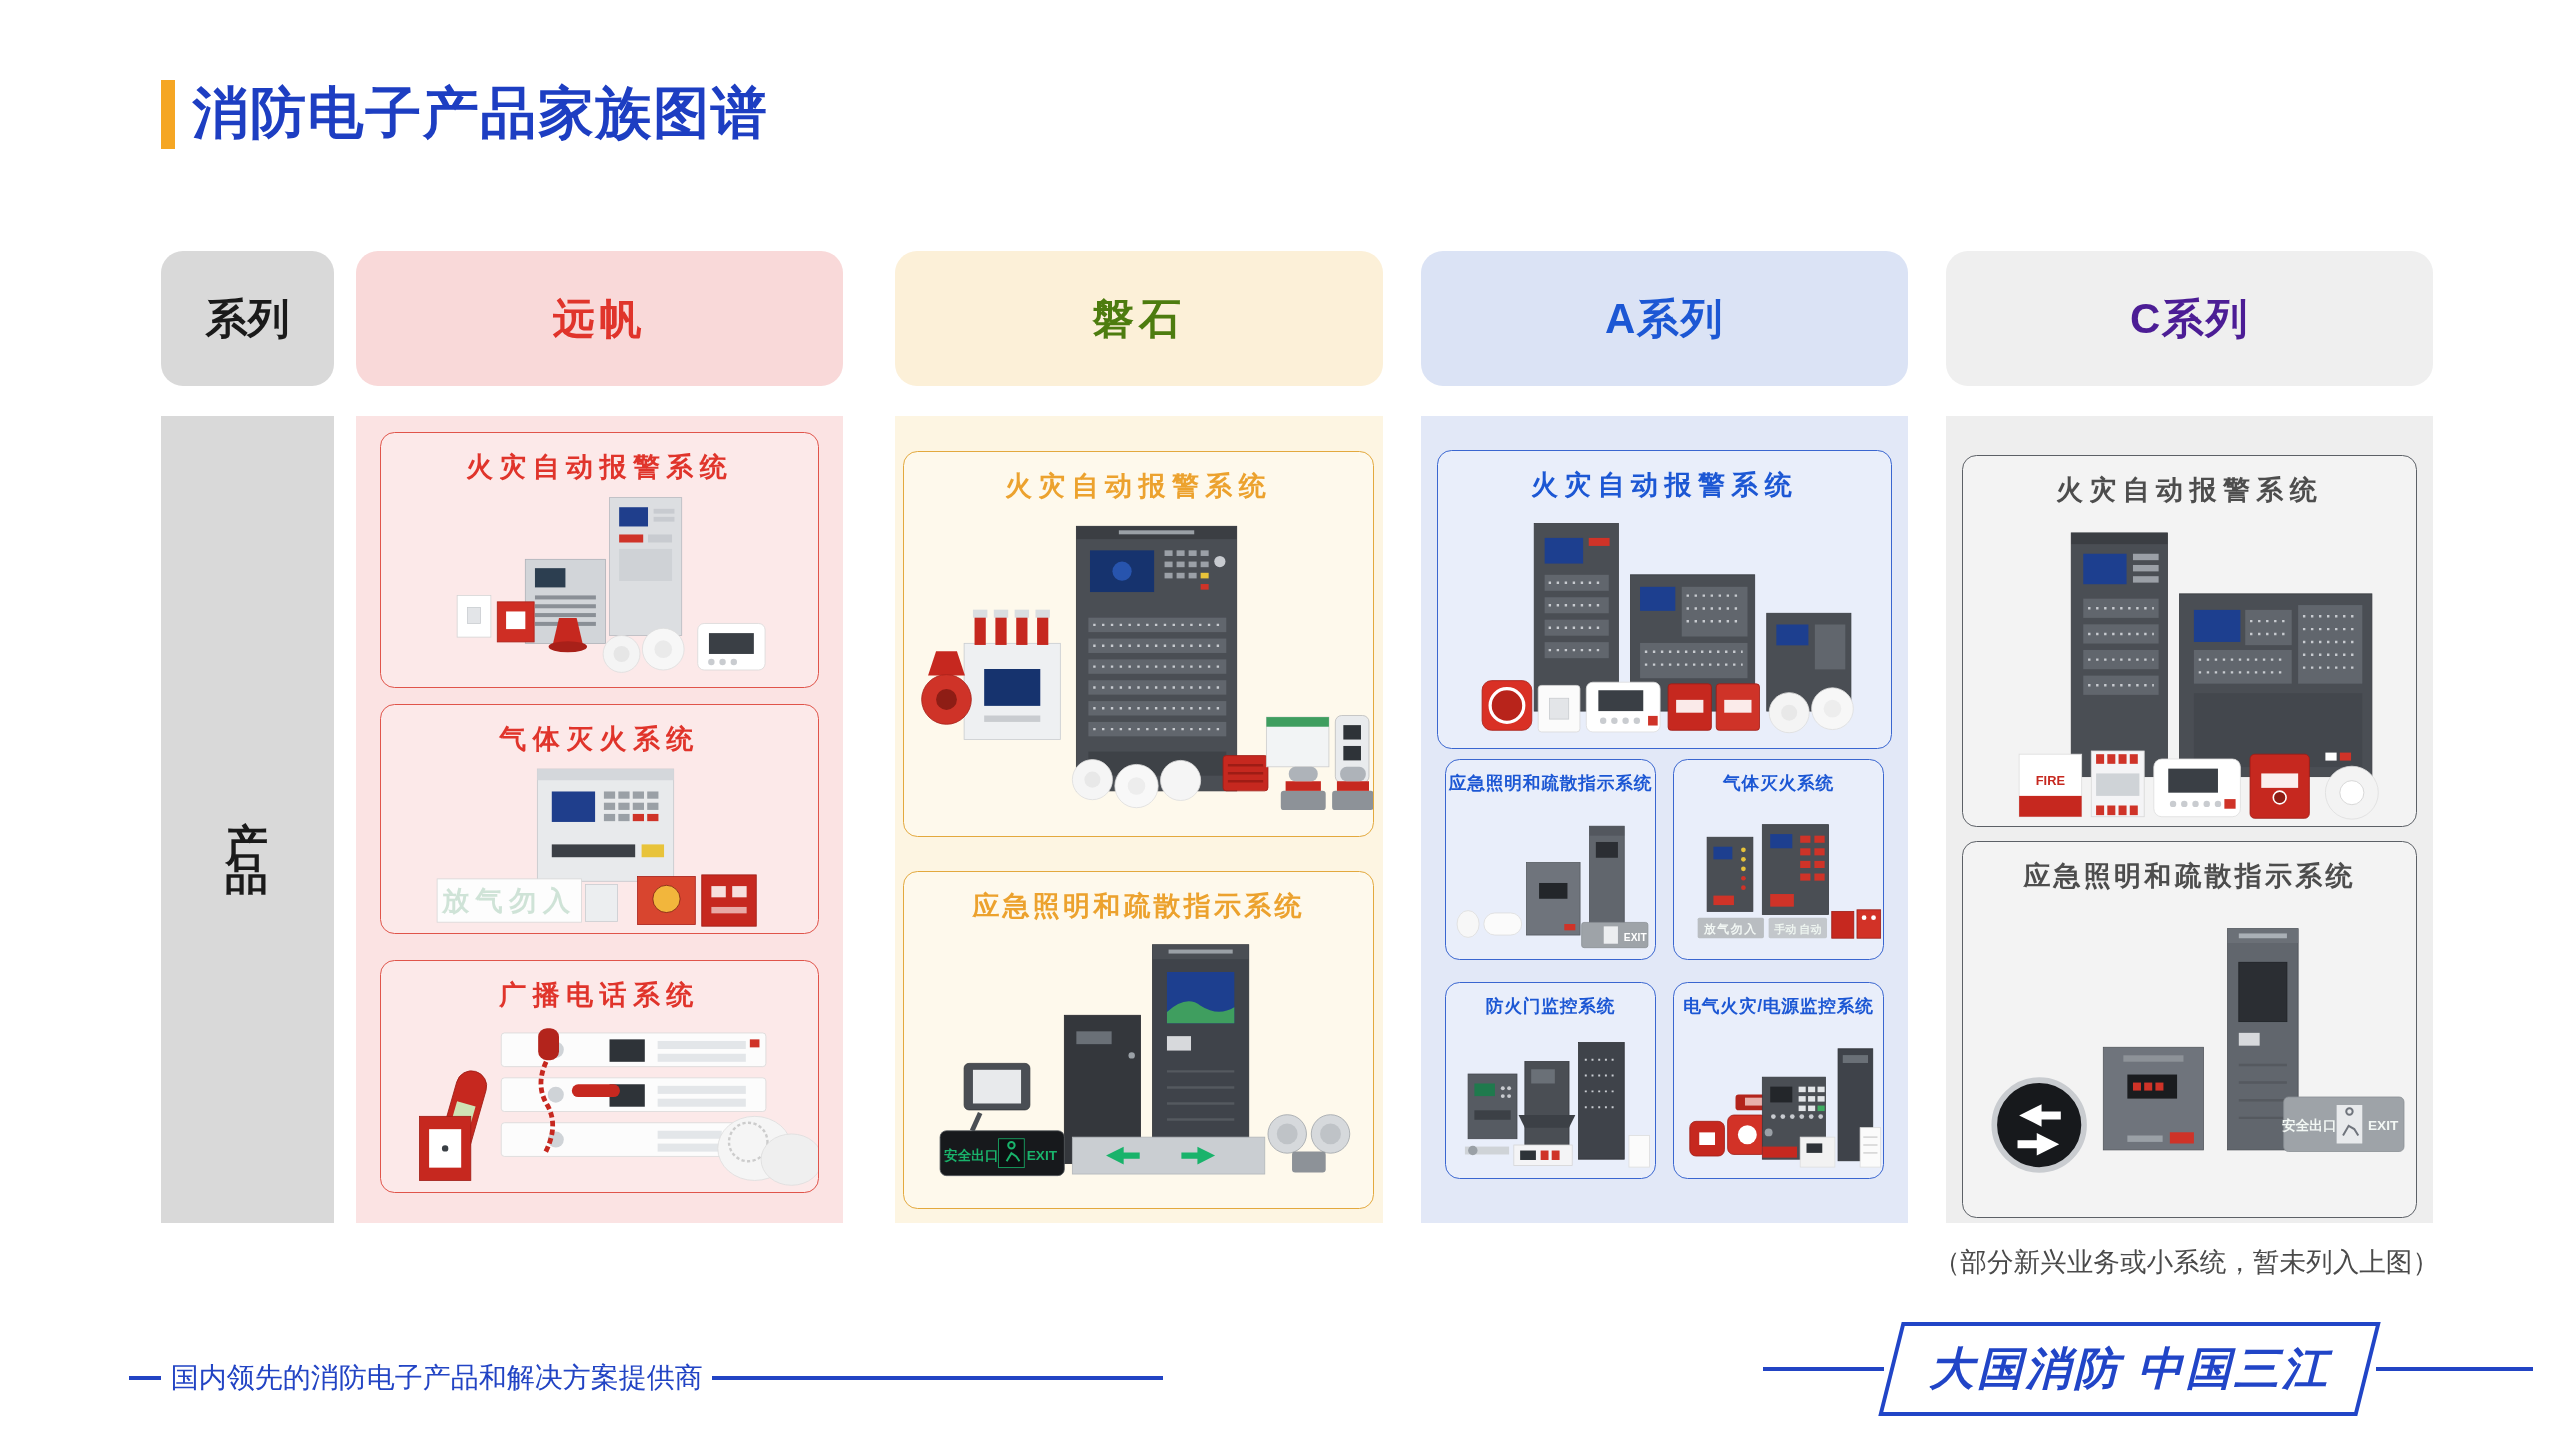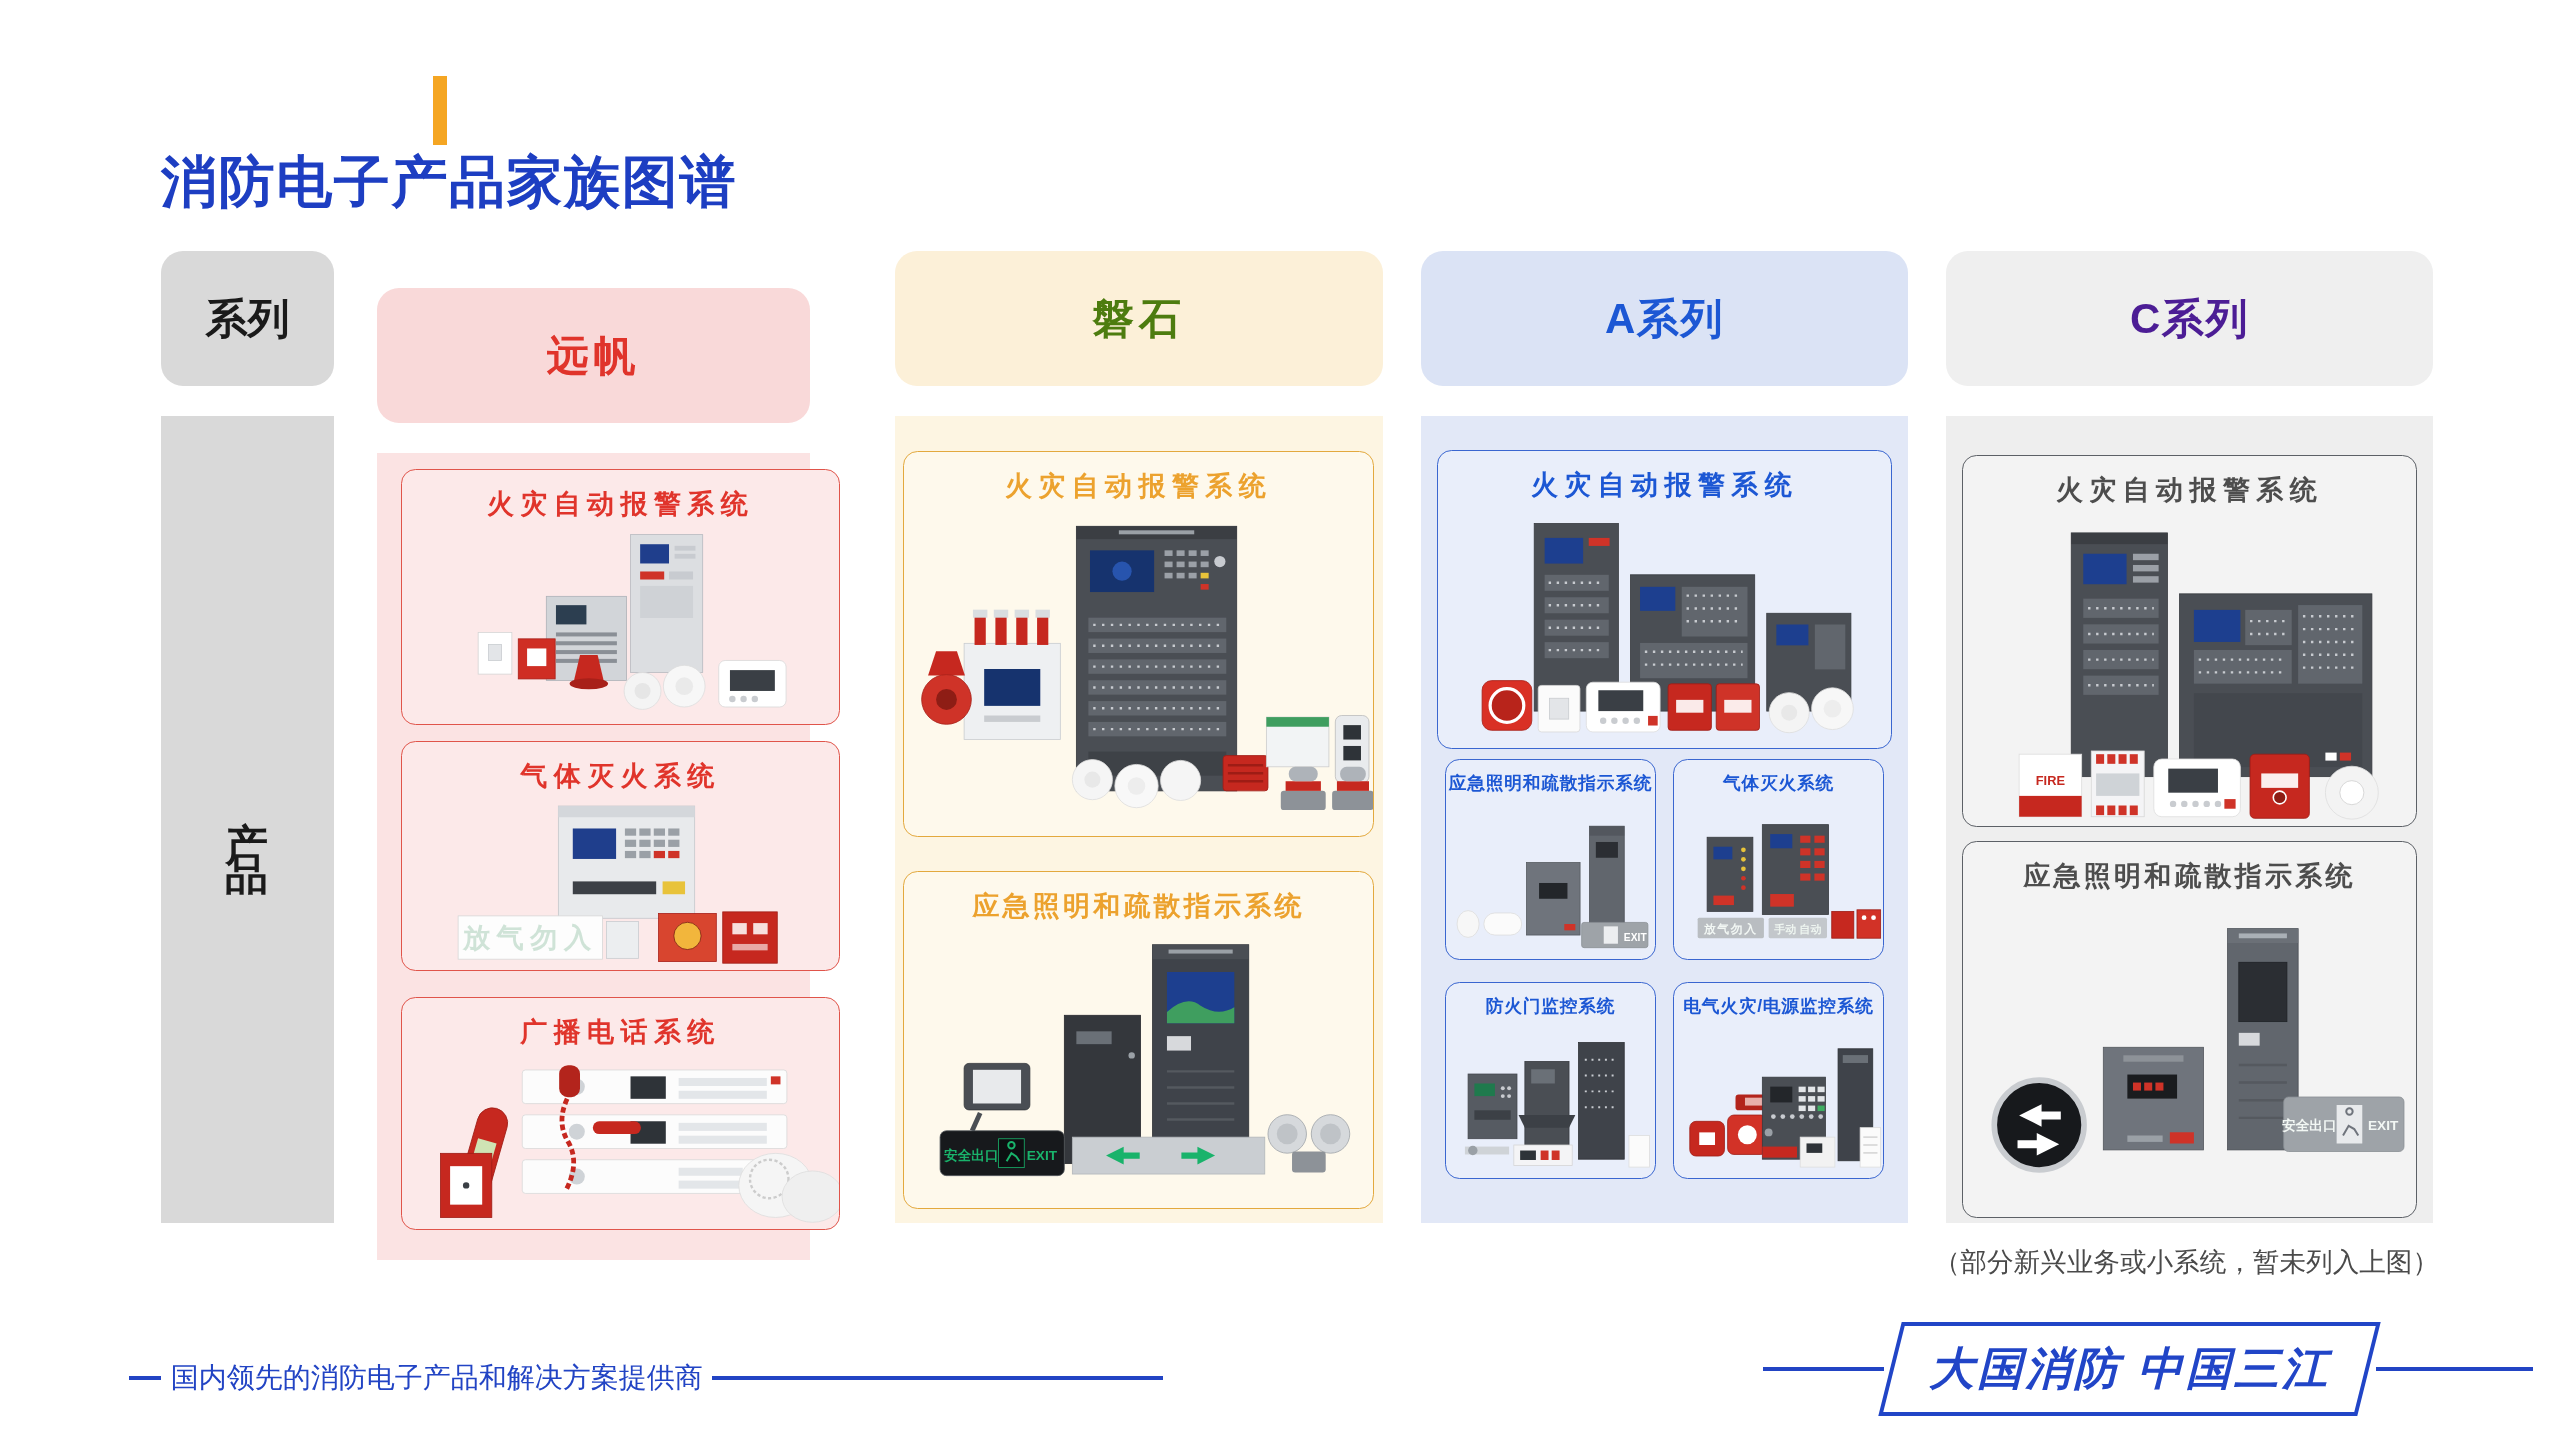--- a/index.html
+++ b/index.html
@@ -1,30 +1,30 @@
 <!DOCTYPE html>
 <html style="font-size:13px"><head>
 <meta charset="utf-8">
 <style>
   html,body{margin:0;padding:0;background:#fff;}
   body{width:2576px;height:1449px;font-family:"Liberation Sans","DejaVu Sans",sans-serif;}
   .slide{position:relative;width:2576px;height:1449px;background:#ffffff;overflow:hidden;}
 
   
-  .title-wrap{position:absolute;left:161px;top:76px;display:flex;align-items:center;flex-direction:column;}
+  .title-wrap{position:absolute;left:161px;top:76px;display:flex;align-items:center;}
   .title-bar{width:13.7px;height:69px;background:#f5a623;margin-right:17.7px;}
   .page-title{font-size:56px;font-weight:bold;color:#1d3ec2;letter-spacing:1.6px;}
   .logo{position:absolute;right:149px;top:79px;display:flex;align-items:center;gap:13px;}
   .logo-text{font-size:47px;font-weight:800;color:#2050c8;letter-spacing:2.4px;}
 
   
   .hdr-cell{position:absolute;top:251px;height:135px;display:flex;align-items:center;justify-content:center;font-weight:bold;font-size:42px;border-radius:22px;}
   .body-cell{position:absolute;top:416px;height:807px;}
   .col-label{left:161px;width:173px;}
-  .col-yf{left:377px;width:433px;margin-top:37px;}
+  .col-yf{left:356px;width:487px;}
   .col-ps{left:895px;width:488px;}
   .col-a{left:1421px;width:487px;}
   .col-c{left:1946px;width:487px;}
 
   .hdr-label{background:#d9d9d9;color:#1a1a1a;}
   .hdr-yf{background:#f9d9d9;color:#e0342b;letter-spacing:4.8px;}
   .hdr-ps{background:#fcf0d8;color:#4d7c0f;letter-spacing:4.8px;}
   .hdr-a{background:#dbe3f5;color:#1c57d4;letter-spacing:1.6px;}
   .hdr-c{background:#efefef;color:#4c1d95;letter-spacing:1.6px;}
 

